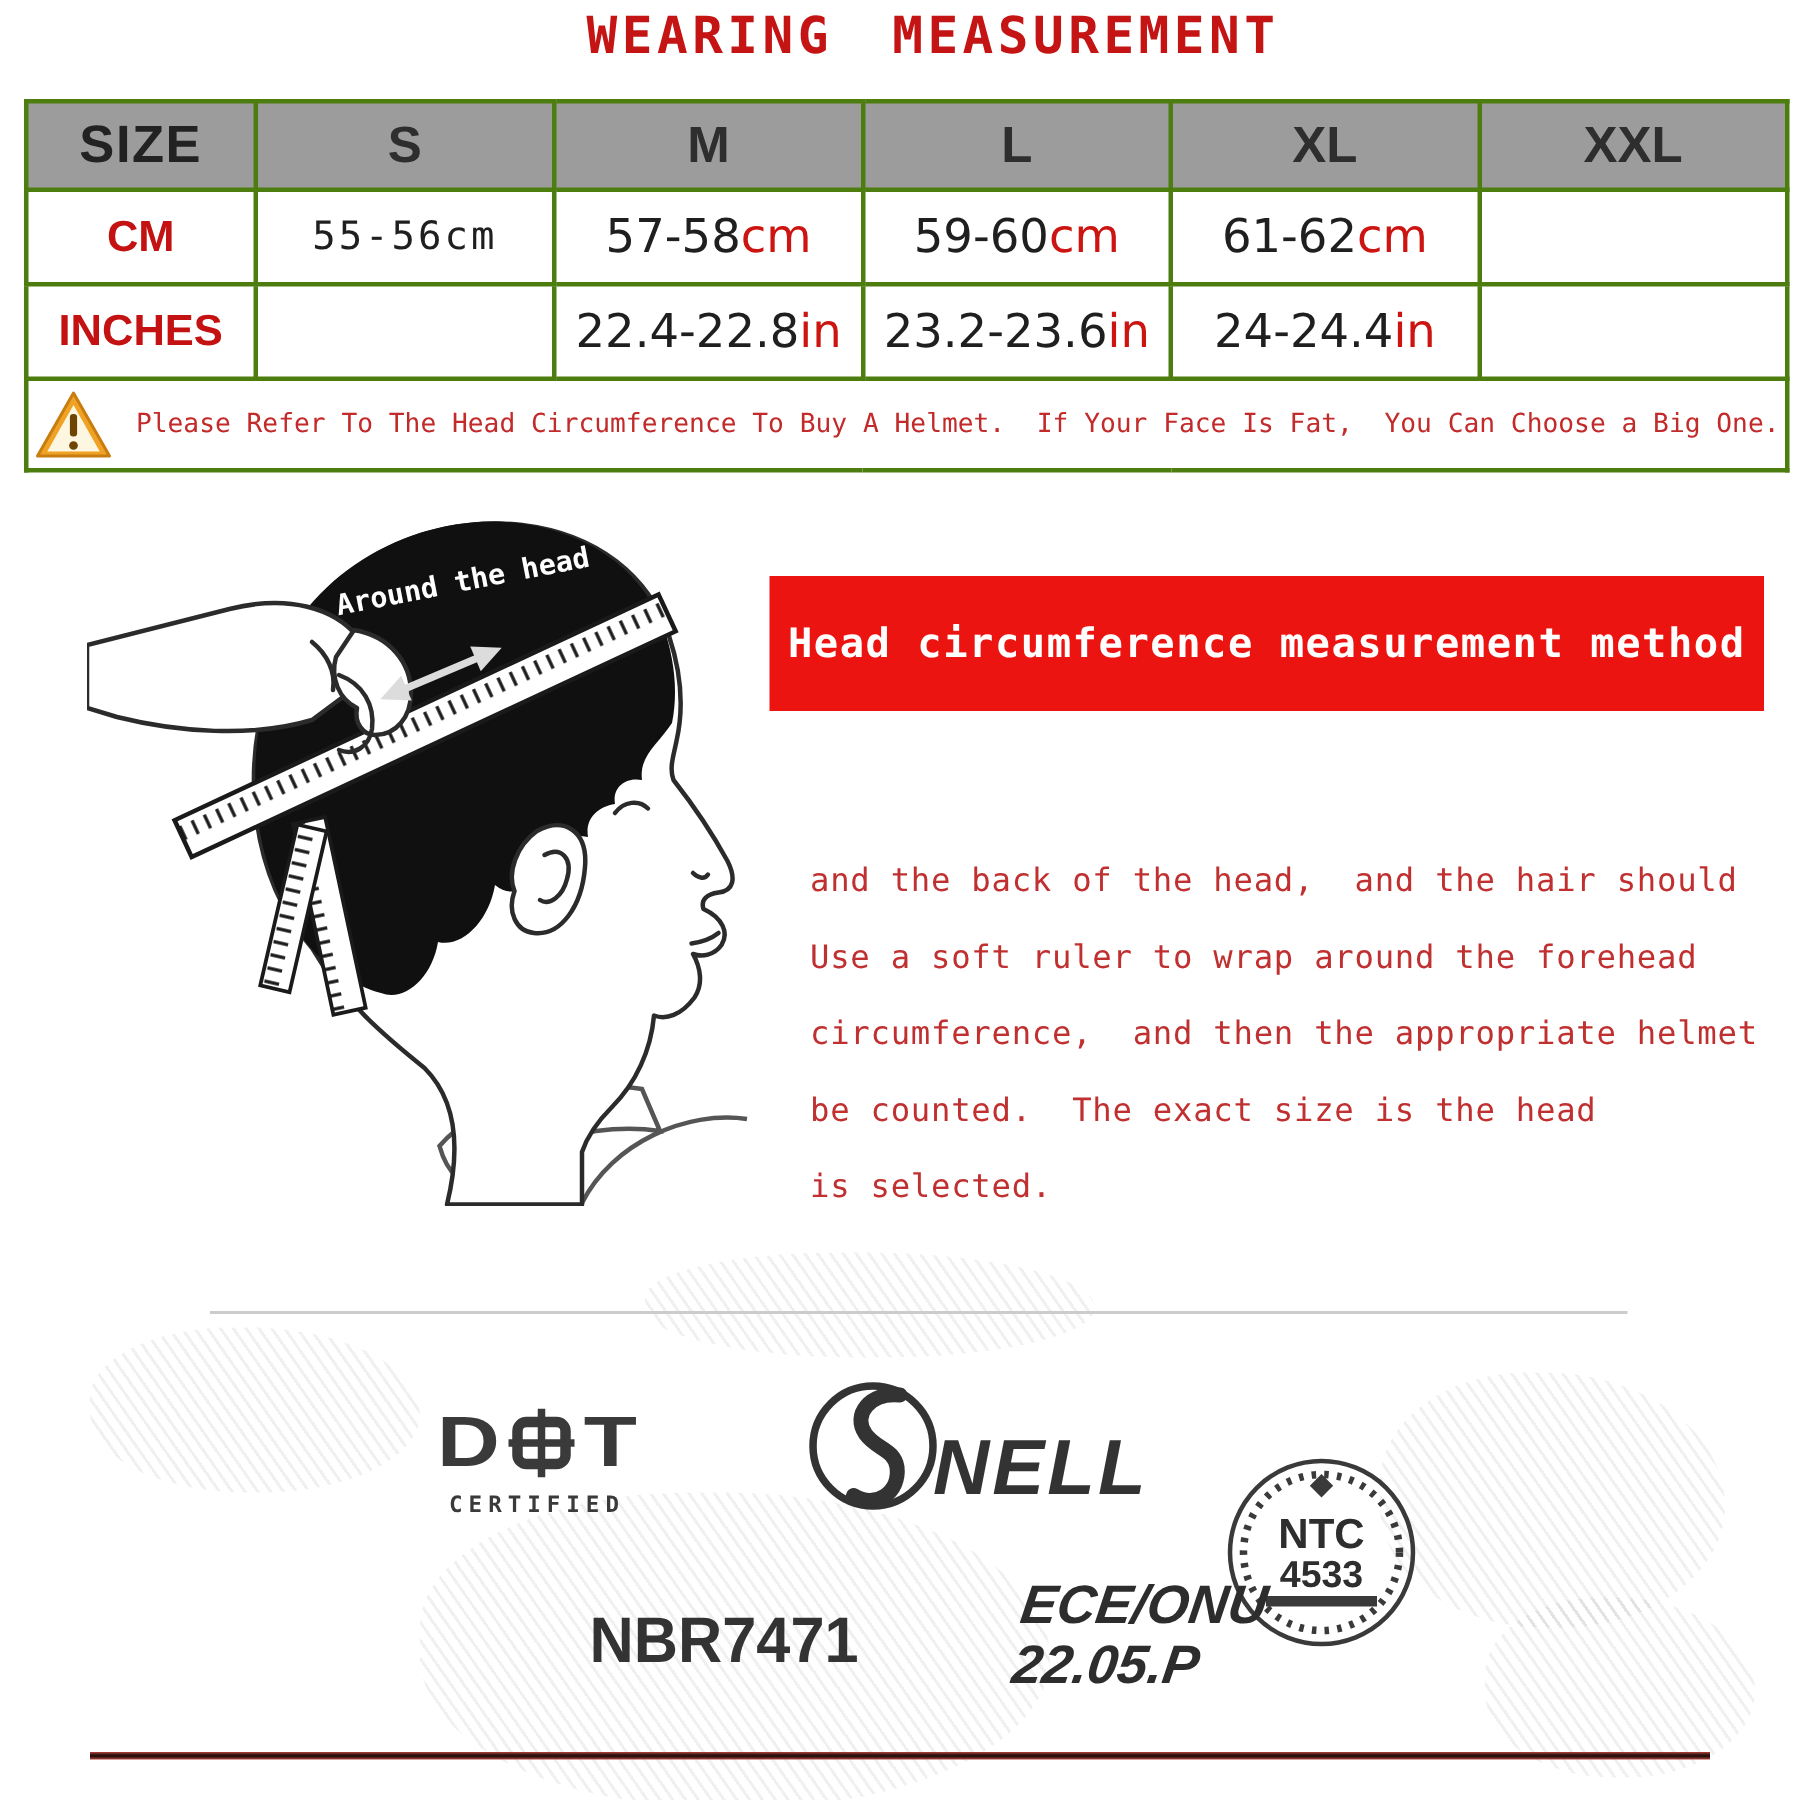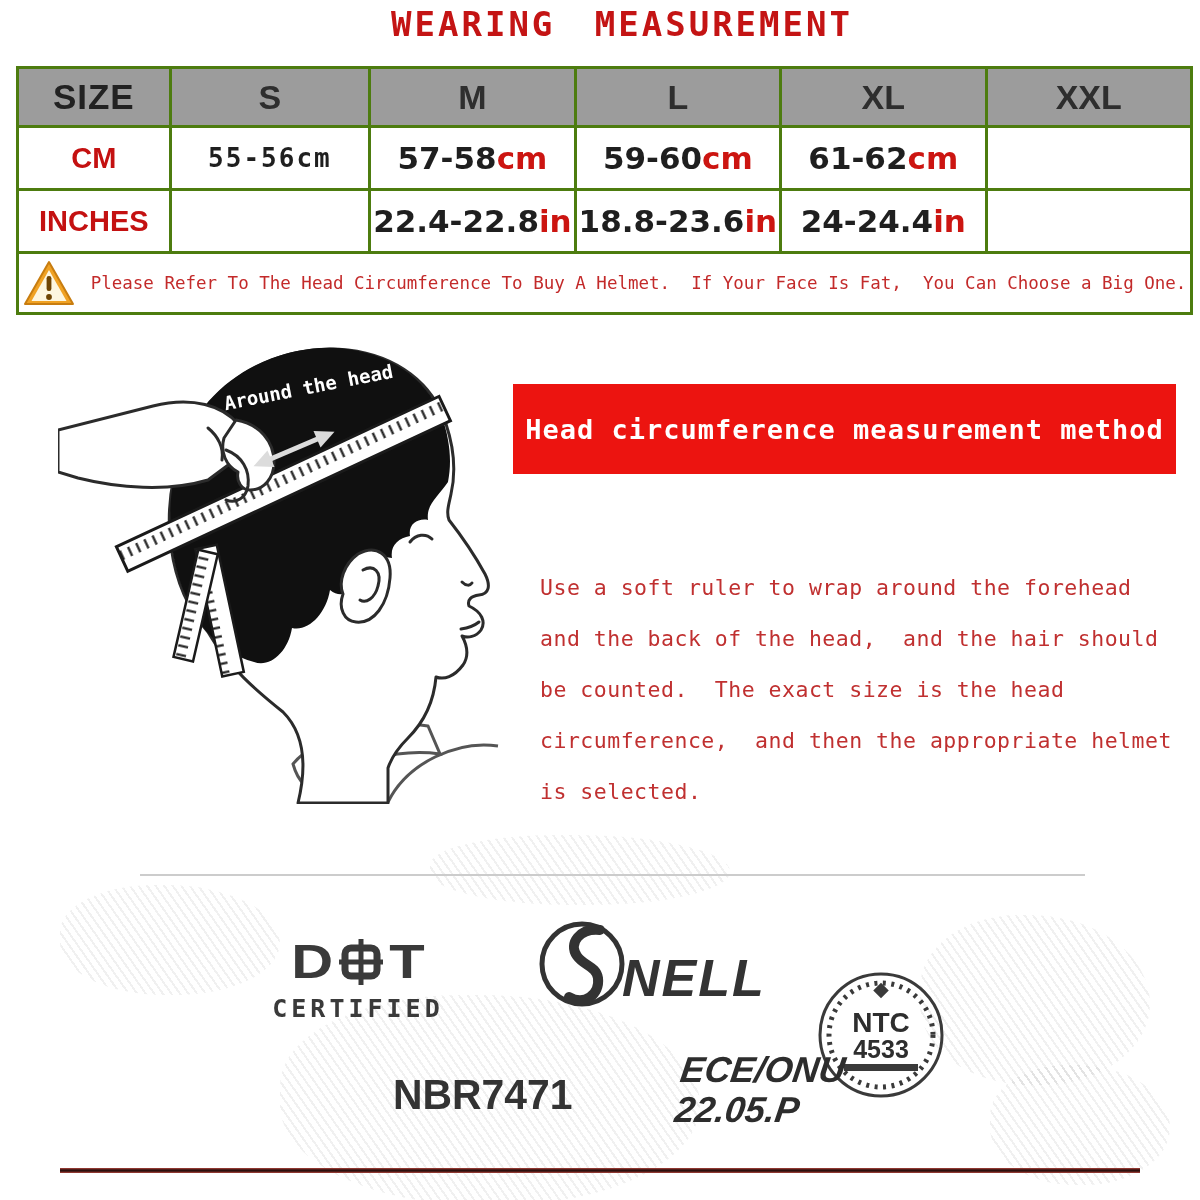--- a/index.html
+++ b/index.html
@@ -12,21 +12,21 @@
          color:#c41414;font-family:"DejaVu Sans Mono",monospace;}
 
   
   table.size{position:absolute;left:16px;top:66px;width:1177px;border-collapse:collapse;
              table-layout:fixed;background:#fff;}
   table.size th,table.size td{border:3px solid #4d7c0f;text-align:center;vertical-align:middle;padding:0;}
   table.size th{background:#9c9c9c;height:56px;font-family:"Liberation Sans",sans-serif;
                 font-size:34px;font-weight:600;color:#2e2e2e;}
   table.size th.size-head{font-weight:800;font-size:35px;letter-spacing:1px;color:#222;}
   td.row-label{color:#c41111;font-weight:800;font-size:29px;font-family:"Liberation Sans",sans-serif;height:60px;}
-  td.val{font-family:"DejaVu Sans",sans-serif;font-weight:700;font-size:31px;color:#1f1f1f;height:60px;}
+  td.val{font-family:"DejaVu Sans",sans-serif;font-weight:400;font-size:31px;color:#1f1f1f;height:60px;}
   td.val .unit{color:#cc1511;}
   td.val.mono{font-family:"DejaVu Sans Mono",monospace;font-size:26px;letter-spacing:2px;}
   td.note-cell{height:58px;}
   .warn-wrap{display:flex;align-items:center;justify-content:center;gap:16px;text-align:right;}
   .warn-text{color:#c32a2a;font-size:17.5px;font-family:"DejaVu Sans Mono",monospace;
              font-weight:500;white-space:pre;}
 
   
   .diagram{position:absolute;left:58px;top:332px;width:445px;height:472px;}
   .banner{position:absolute;left:497px;top:384px;width:663px;height:90px;background:#ec1410;
@@ -41,21 +41,21 @@
   .certs{position:absolute;left:0;top:855px;width:1200px;height:345px;}
   .hatch{position:absolute;background:repeating-linear-gradient(55deg,rgba(110,110,110,0.10) 0 2px,transparent 2px 7px);
          border-radius:45% 55% 50% 50%;z-index:0;}
   .divider{position:absolute;left:140px;top:874px;width:945px;height:2px;background:#cccccc;z-index:1;}
   .logo{position:absolute;z-index:2;color:#383838;}
   .dot-box{left:266px;top:936px;width:184px;text-align:center;}
   .dot-row{display:flex;align-items:center;justify-content:center;gap:5px;}
   .dot-letter{font-family:"Liberation Sans",sans-serif;font-weight:900;font-size:58px;
               line-height:52px;color:#3a3a3a;transform:scaleY(0.82);}
   .dot-sub{margin-top:6px;font-family:"DejaVu Sans Mono",monospace;font-weight:bold;
-           font-size:25px;letter-spacing:4px;color:#3a3a3a;}
+           font-size:15px;letter-spacing:4px;color:#3a3a3a;}
   .snell-box{left:532px;top:916px;}
   .ntc-box{left:816px;top:970px;}
   .nbr-text{left:393px;top:1070px;font-family:"Liberation Sans",sans-serif;font-weight:900;
             font-size:43px;color:#333333;transform:scaleX(0.95);transform-origin:left;}
   .ece-text{left:678px;top:1050px;font-family:"Liberation Sans",sans-serif;font-style:italic;
             font-weight:900;font-size:36px;line-height:40px;color:#2d2d2d;transform:skewX(-8deg);
             letter-spacing:0px;}
   .bottom-line{position:absolute;left:60px;top:1168px;width:1080px;height:5px;z-index:2;
                background:linear-gradient(#b0453c,#2c100e 40%,#2c100e 60%,#b0453c);}
 </style>
@@ -89,21 +89,21 @@
       <td class="val mono"><span>55-56cm</span></td>
       <td class="val"><span>57-58</span><span class="unit">cm</span></td>
       <td class="val"><span>59-60</span><span class="unit">cm</span></td>
       <td class="val"><span>61-62</span><span class="unit">cm</span></td>
       <td class="val"></td>
     </tr>
     <tr>
       <td class="row-label">INCHES</td>
       <td class="val"></td>
       <td class="val"><span>22.4-22.8</span><span class="unit">in</span></td>
-      <td class="val"><span>18.8-23.6</span><span class="unit">in</span></td>
+      <td class="val"><span>23.2-23.6</span><span class="unit">in</span></td>
       <td class="val"><span>24-24.4</span><span class="unit">in</span></td>
       <td class="val"></td>
     </tr>
     <tr>
       <td class="note-cell" colspan="6">
         <div class="warn-wrap">
           <svg width="52" height="48" viewBox="0 0 52 48">
             <path d="M26,3 L50,45 L2,45 Z" fill="#f0a224" stroke="#c87d10" stroke-width="2" stroke-linejoin="round"></path>
             <path d="M26,11 L43.5,42 L8.5,42 Z" fill="#fdf6e0"></path>
             <rect x="23.6" y="17" width="4.8" height="15" rx="2.2" fill="#6e4403"></rect>
@@ -178,24 +178,24 @@
       <polygon points="192,117 211,108 211,126" fill="#dcdcdc"></polygon>
       <polygon points="280,117 261,108 261,126" fill="#dcdcdc"></polygon>
     </g>
   </svg>
 
   <div class="banner">
     <span>Head circumference measurement method</span>
   </div>
 
   <div class="method">
+    <div class="line">and the back of the head,  and the hair should</div>
     <div class="line">Use a soft ruler to wrap around the forehead</div>
-    <div class="line">and the back of the head,  and the hair should</div>
+    <div class="line">circumference,  and then the appropriate helmet</div>
     <div class="line">be counted.  The exact size is the head</div>
-    <div class="line">circumference,  and then the appropriate helmet</div>
     <div class="line">is selected.</div>
   </div>
 
   <div class="certs">
     <div class="hatch" style="left:280px;top:140px;width:420px;height:210px;"></div>
     <div class="hatch" style="left:60px;top:30px;width:220px;height:110px;"></div>
     <div class="hatch" style="left:920px;top:60px;width:230px;height:170px;"></div>
     <div class="hatch" style="left:990px;top:210px;width:180px;height:120px;"></div>
     <div class="hatch" style="left:430px;top:-20px;width:300px;height:70px;"></div>
   </div>

